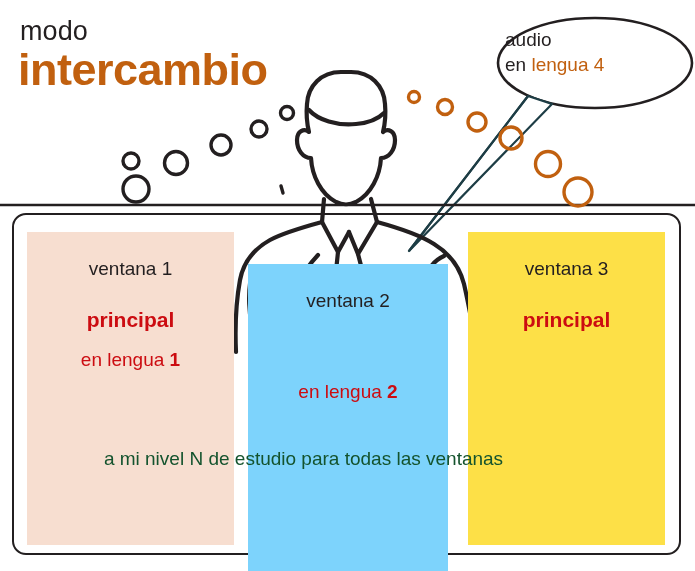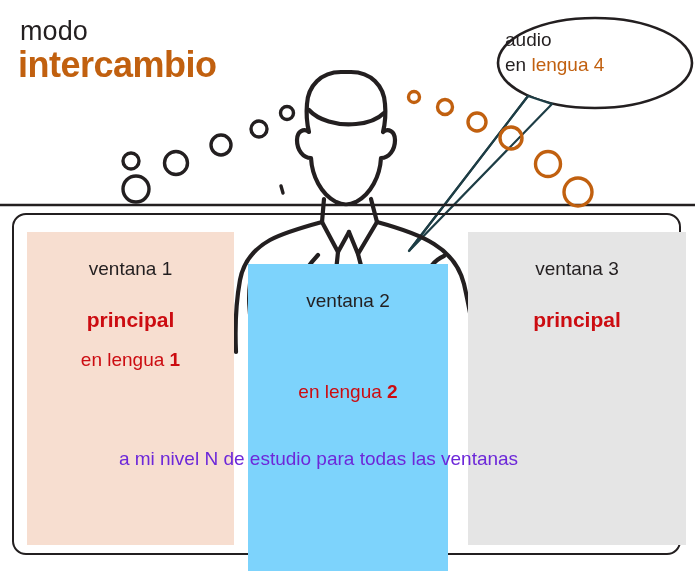--- a/index.html
+++ b/index.html
@@ -22,21 +22,21 @@
     left: 20px;
     top: 16px;
     font-size: 27px;
     color: #231f20;
     letter-spacing: 0.1px;
   }
   #mode-title {
     position: absolute;
     left: 18px;
     top: 44px;
-    font-size: 36px;
+    font-size: 45px;
     font-weight: bold;
     color: #c1600f;
     letter-spacing: -0.5px;
   }
 
   
   #illustration {
     position: absolute;
     left: 0;
     top: 0;
@@ -73,21 +73,21 @@
 
   .window-col {
     position: absolute;
     top: 232px;
     width: 186px;
     height: 313px;
     text-align: center;
   }
   #window-col-1 { left: 27px;  width: 207px; background: #f7ded0; text-decoration: underline; }
   #window-col-2 { left: 248px; width: 200px; background: #7dd3fc; margin-top: 32px; }
-  #window-col-3 { left: 468px; width: 218px; background: #e5e5e5; }
+  #window-col-3 { left: 468px; width: 197px; background: #fde047; }
 
   .window-name {
     position: absolute;
     left: 0; right: 0;
     top: 26px;
     font-size: 19px;
     color: #231f20;
   }
   .window-role {
     position: absolute;
@@ -106,22 +106,21 @@
   }
   .window-lang b { font-weight: bold; }
 
   #panel-footnote {
     position: absolute;
     left: 12px;
     top: 448px;
     width: 583px;
     text-align: center;
     font-size: 19px;
-    color: #6d28d9;
-    padding-left: 15px;
+    color: #14532d;
   }
 </style>
 </head>
 <body>
 
 <div id="canvas">
 
   <div id="mode-label">modo</div>
   <div id="mode-title">intercambio</div>
 

